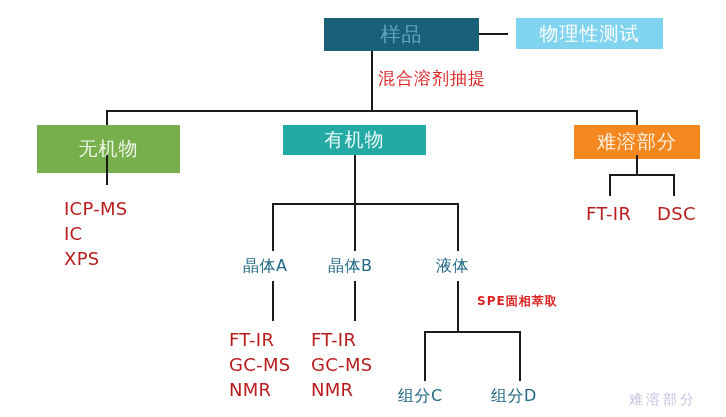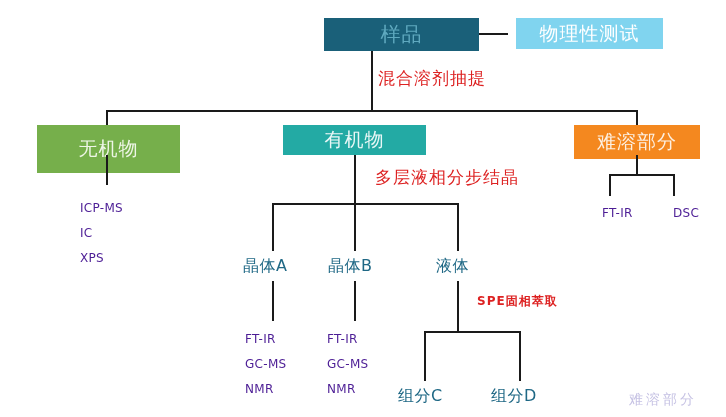--- a/index.html
+++ b/index.html
@@ -72,25 +72,24 @@
   .label {
     position: absolute;
     white-space: nowrap;
   }
   .label-cn {
     color: #1f6885;
     font-size: 16px;
     letter-spacing: 0.5px;
   }
   .label-method {
-    color: #4c1d95;
-    font-size: 12px;
+    color: #b91c1c;
+    font-size: 18px;
     line-height: 25px;
     letter-spacing: 0.3px;
-    margin-left: 16px;
   }
   .label-process {
     color: #dd2222;
     font-size: 17px;
     letter-spacing: 1px;
     font-family: Liberation Serif, serif;
   }
   .label-process-bold {
     color: #dd2222;
     font-size: 12px;
@@ -140,21 +139,20 @@
   </div>
 
   <div class="vline" style="left:106px; top:155px; height:30px;"></div>
   <div class="label label-method" style="left:64px; top:196px;">
     <div>ICP-MS</div>
     <div>IC</div>
     <div>XPS</div>
   </div>
 
   <div class="vline" style="left:354px; top:155px; height:48px;"></div>
-  <div class="label label-process" style="left:375px; top:166px;">多层液相分步结晶</div>
 
   <div class="hline" style="left:272px; top:203px; width:187px;"></div>
   <div class="vline" style="left:272px; top:203px; height:48px;"></div>
   <div class="vline" style="left:354px; top:203px; height:48px;"></div>
   <div class="vline" style="left:457px; top:203px; height:48px;"></div>
 
   <div class="label label-cn" style="left:243px; top:256px;">晶体A</div>
   <div class="label label-cn" style="left:328px; top:256px;">晶体B</div>
   <div class="label label-cn" style="left:436px; top:256px;">液体</div>
 

